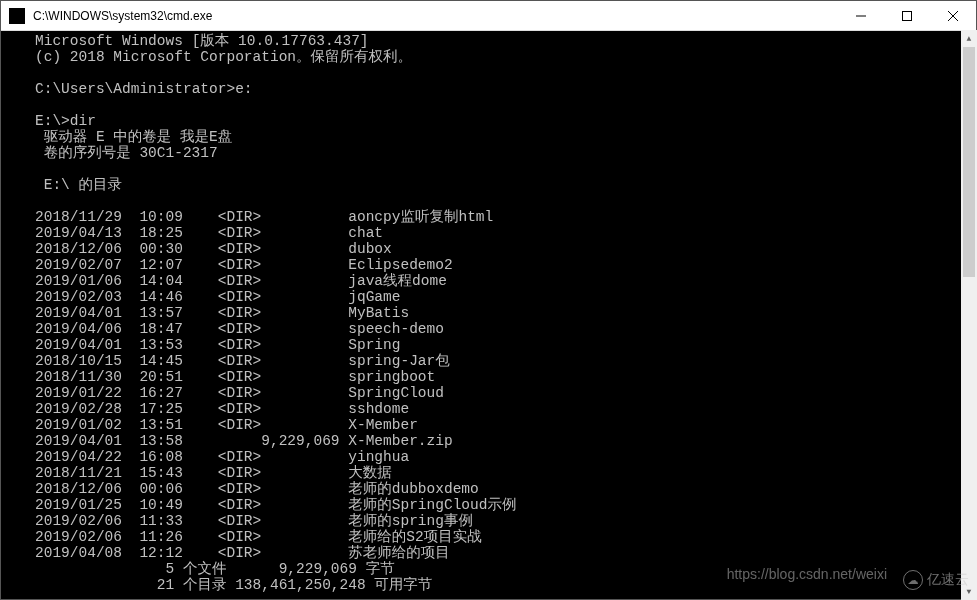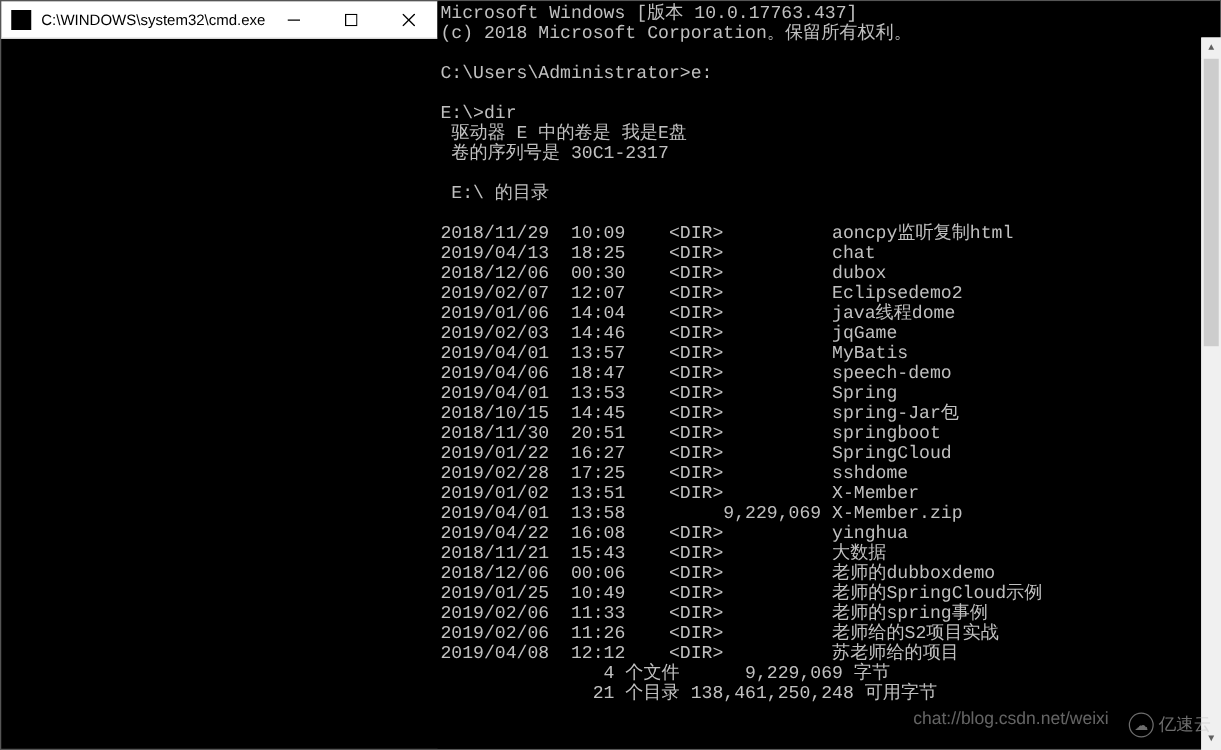--- a/index.html
+++ b/index.html
@@ -8,21 +8,21 @@
       background: #fff;
       width: 977px;
       height: 600px;
       overflow: hidden;
     }
     .window {
       width: 977px;
       height: 600px;
       border: 1px solid #555;
       display: flex;
-      flex-direction: row;
+      flex-direction: column;
       background: #000;
     }
     .titlebar {
       height: 30px;
       background: #fff;
       display: flex;
       align-items: center;
       border-bottom: 1px solid #ddd;
       flex-shrink: 0;
     }
@@ -57,20 +57,21 @@
     .terminal {
       flex: 1;
       background: #000;
       color: #c0c0c0;
       font-size: 14.5px;
       line-height: 16px;
       padding: 2px 0 0 2px;
       white-space: pre;
       overflow: hidden;
       position: relative;
+      margin-left: 32px;
     }
     .scrollbar {
       position: absolute;
       right: 0;
       top: 30px;
       bottom: 0;
       width: 16px;
       background: #f0f0f0;
       display: flex;
       flex-direction: column;
@@ -168,29 +169,29 @@
 2019/02/28  17:25    &lt;DIR&gt;          sshdome
 2019/01/02  13:51    &lt;DIR&gt;          X-Member
 2019/04/01  13:58         9,229,069 X-Member.zip
 2019/04/22  16:08    &lt;DIR&gt;          yinghua
 2018/11/21  15:43    &lt;DIR&gt;          大数据
 2018/12/06  00:06    &lt;DIR&gt;          老师的dubboxdemo
 2019/01/25  10:49    &lt;DIR&gt;          老师的SpringCloud示例
 2019/02/06  11:33    &lt;DIR&gt;          老师的spring事例
 2019/02/06  11:26    &lt;DIR&gt;          老师给的S2项目实战
 2019/04/08  12:12    &lt;DIR&gt;          苏老师给的项目
-</span><span>               4 个文件      9,229,069 字节</span>
+</span><span>               5 个文件      9,229,069 字节</span>
 <span>              21 个目录 138,461,250,248 可用字节</span></div>
 
   <div class="scrollbar">
     <div class="sb-arrow">▲</div>
     <div class="sb-track">
       <div class="sb-thumb"></div>
     </div>
     <div class="sb-arrow">▼</div>
   </div>
 
-  <div class="watermark1">chat://blog.csdn.net/weixi</div>
+  <div class="watermark1">https://blog.csdn.net/weixi</div>
   <div class="watermark2">
     <span class="wm-icon">☁</span>
     <span>亿速云</span>
   </div>
 </div>
 
 </body></html>

